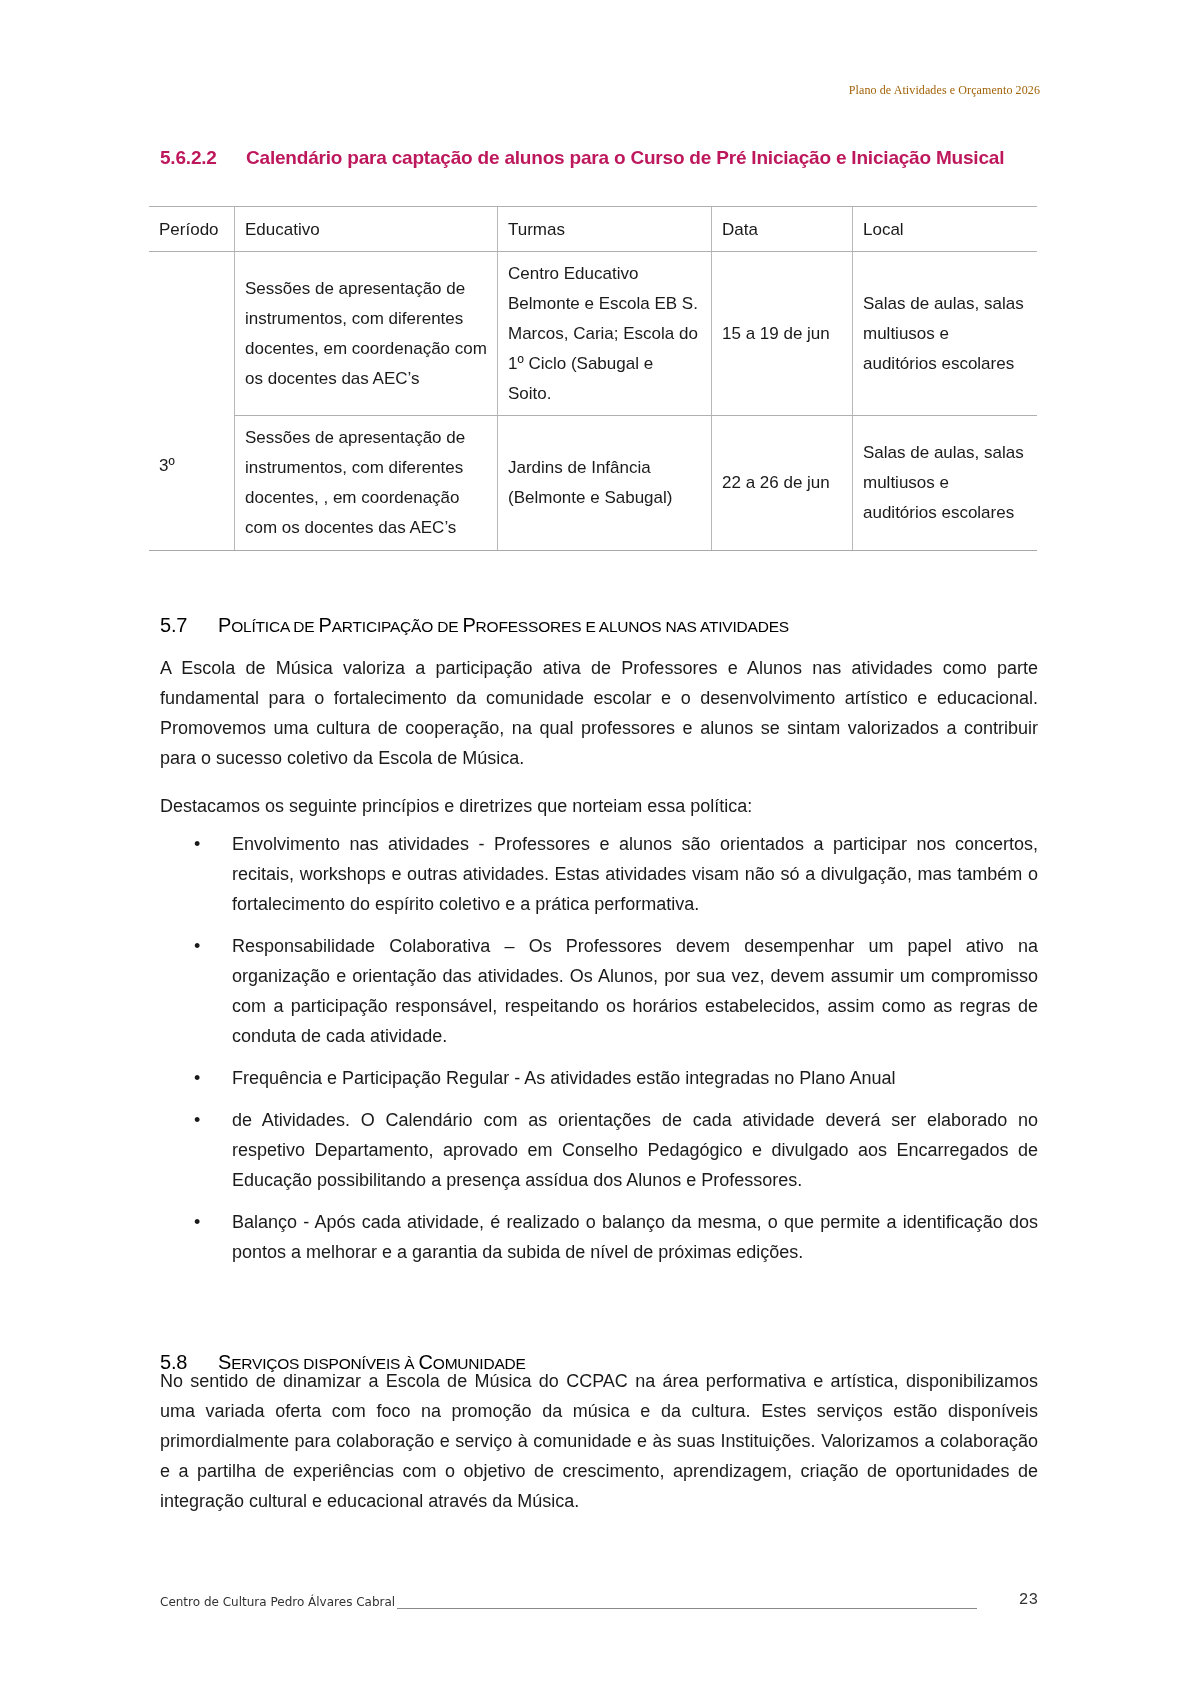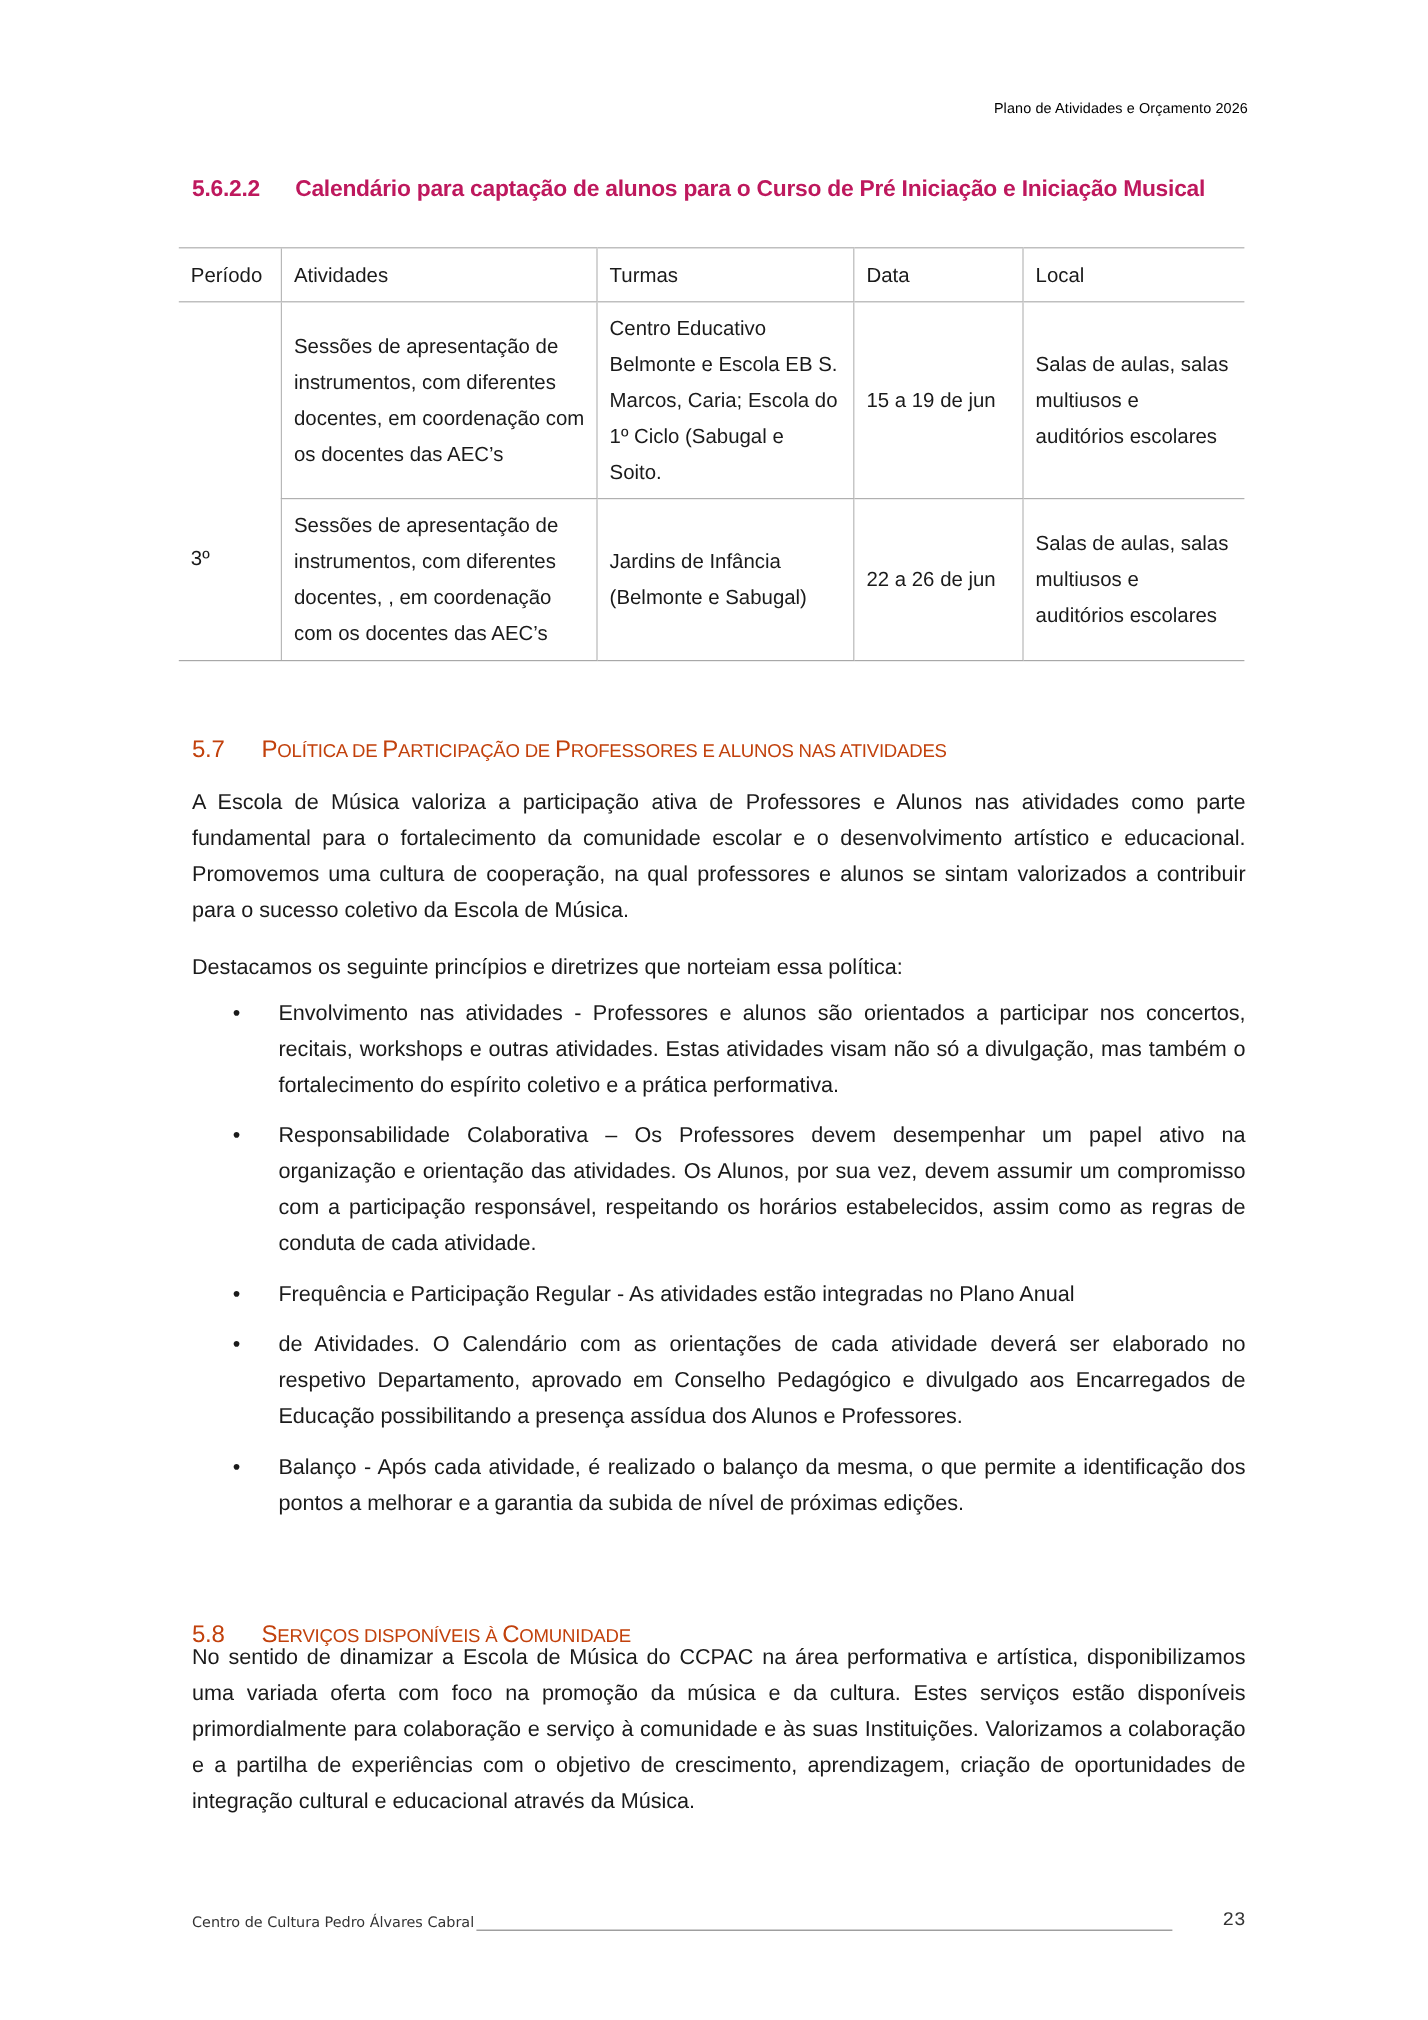--- a/index.html
+++ b/index.html
@@ -1,39 +1,39 @@
 <!DOCTYPE html>
 <html><head>
   <meta charset="utf-8">
   <style>
     html, body { margin: 0; padding: 0; background: #ffffff; }
     body { width: 1190px; height: 1683px; position: relative; overflow: hidden;
            font-family: "Liberation Sans", "DejaVu Sans", sans-serif; color: #1a1a1a; }
-    .page-header { position: absolute; top: 83px; right: 150px; font-size: 12px; color: #000000;
-                   font-family: Liberation Sans, sans-serif; letter-spacing: 0.1px; }
+    .page-header { position: absolute; top: 83px; right: 150px; font-size: 12px; color: #a16207;
+                   font-family: Liberation Serif, serif; letter-spacing: 0.1px; }
     .sub-heading { position: absolute; left: 160px; top: 147px; font-size: 19px; font-weight: bold;
                    color: #be185d; font-family: "Liberation Sans", sans-serif; letter-spacing: -0.2px; }
     .sub-heading .num { display: inline-block; width: 86px; }
 
     table.cal { position: absolute; left: 149px; top: 206px; width: 888px; border-collapse: collapse;
                 font-family: "Liberation Sans", sans-serif; font-size: 17px; color: #1a1a1a; }
     table.cal th, table.cal td { border-left: 1.5px solid #b8b8b8; vertical-align: middle; text-align: left;
                                  padding: 0 10px; line-height: 30px; }
     table.cal th:first-child, table.cal td.period { border-left: none; }
     table.cal thead th { font-weight: normal; height: 42px; border-top: 1.5px solid #b0b0b0;
                          border-bottom: 1.5px solid #b0b0b0; padding-top: 2px; }
     table.cal tbody tr.row1 td { border-bottom: 1.5px solid #b0b0b0; height: 163px; }
     table.cal tbody tr.row2 td { border-bottom: 1.5px solid #a8a8a8; height: 134px; }
     table.cal td.period { vertical-align: middle; padding-top: 130px; padding-left: 10px; border-bottom: 1.5px solid #a8a8a8 !important; }
     .c-period { width: 65px; }
     .c-ativ { width: 242px; }
     .c-turmas { width: 193px; }
     .c-data { width: 120px; }
 
-    .section-heading { position: absolute; left: 160px; font-size: 20px; color: #c2410c;
+    .section-heading { position: absolute; left: 160px; font-size: 20px; color: #000000;
                        font-family: "Liberation Sans", sans-serif; letter-spacing: -0.2px; }
     .section-heading .num { display: inline-block; width: 58px; }
     .section-heading .sc { font-size: 15.5px; }
     .section-heading .cap { font-size: 20px; }
 
     .para { position: absolute; left: 160px; width: 878px; font-size: 18px; line-height: 30px;
             text-align: justify; color: #1a1a1a; font-family: "Liberation Sans", sans-serif; }
     .bullets { position: absolute; left: 160px; width: 878px; margin: 0; padding: 0; list-style: none; }
     .bullets li { position: relative; padding-left: 72px; font-size: 18px; line-height: 30px;
                   text-align: justify; margin-bottom: 12px; }
@@ -52,21 +52,21 @@
 <div class="page-header">Plano de Atividades e Orçamento 2026</div>
 
 <div class="sub-heading">
   <span class="num">5.6.2.2</span><span>Calendário para captação de alunos para o Curso de Pré Iniciação e Iniciação Musical</span>
 </div>
 
 <table class="cal">
   <thead>
     <tr>
       <th class="c-period">Período</th>
-      <th class="c-ativ">Atividades</th>
+      <th class="c-ativ">Educativo</th>
       <th class="c-turmas">Turmas</th>
       <th class="c-data">Data</th>
       <th>Local</th>
     </tr>
   </thead>
   <tbody>
     <tr class="row1">
       <td class="period" rowspan="2">3º</td>
       <td>Sessões de apresentação de instrumentos, com diferentes docentes, em coordenação com os docentes das AEC’s</td>
       <td>Centro Educativo Belmonte e Escola EB S. Marcos, Caria; Escola do 1º Ciclo (Sabugal e Soito.</td>

